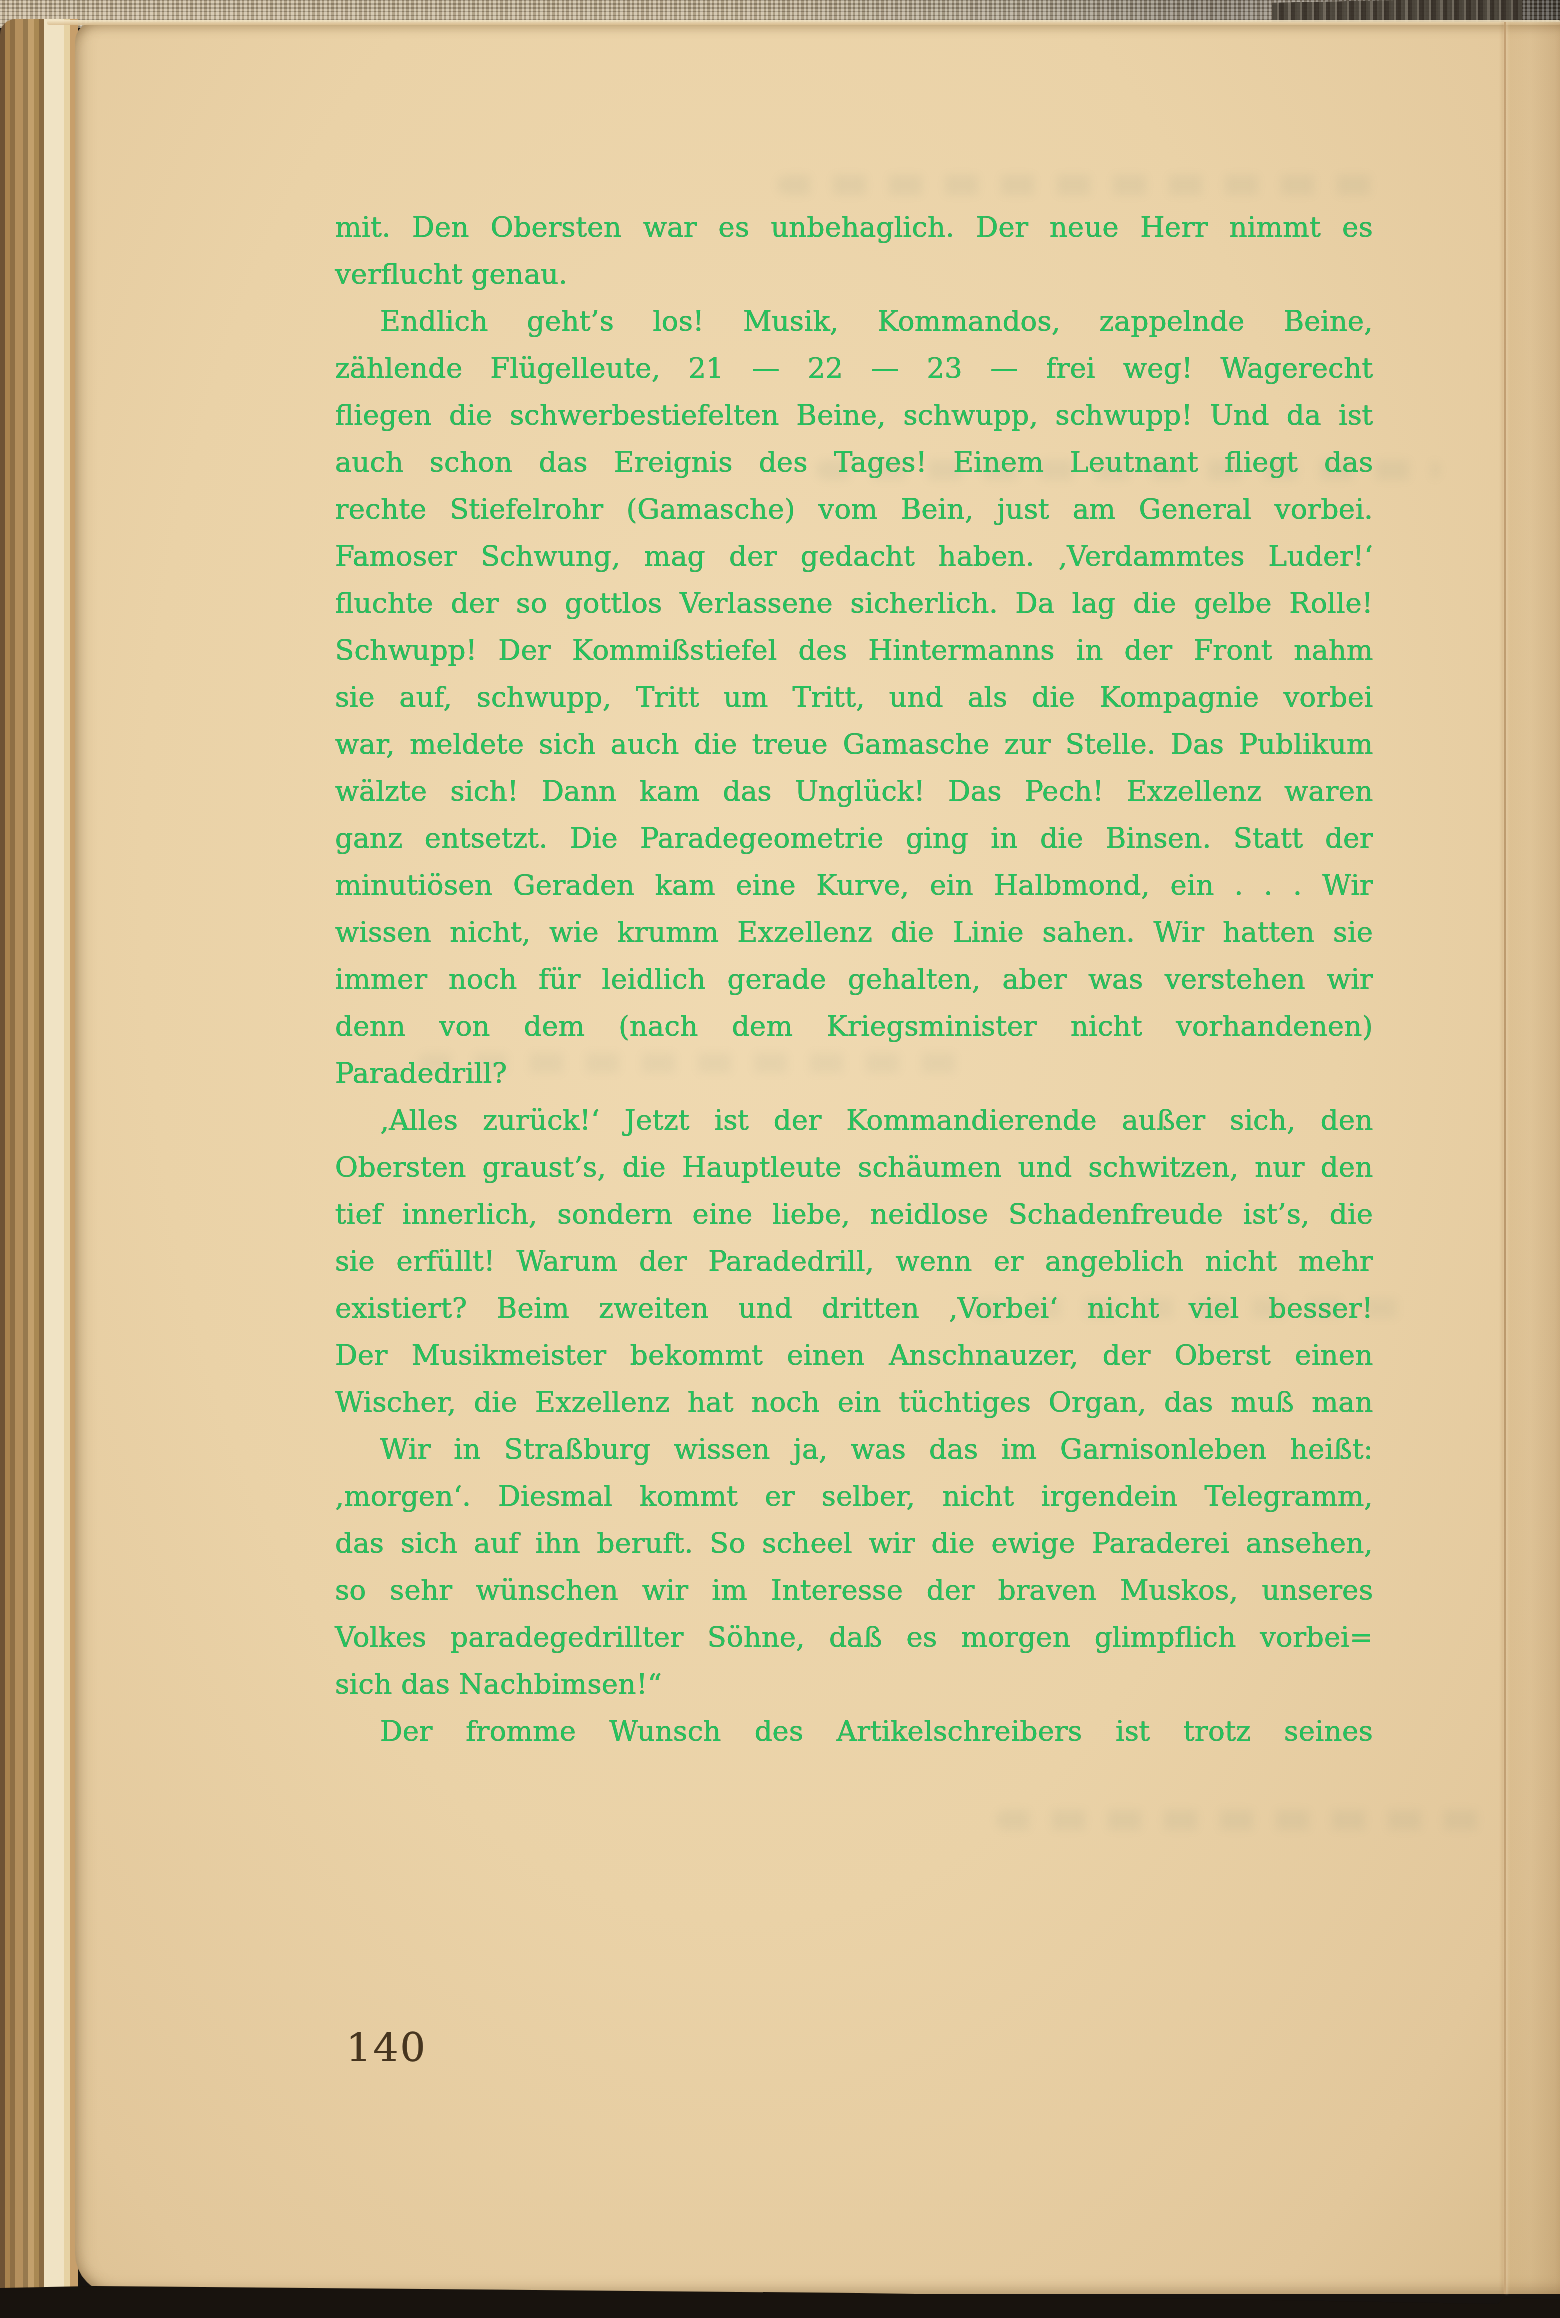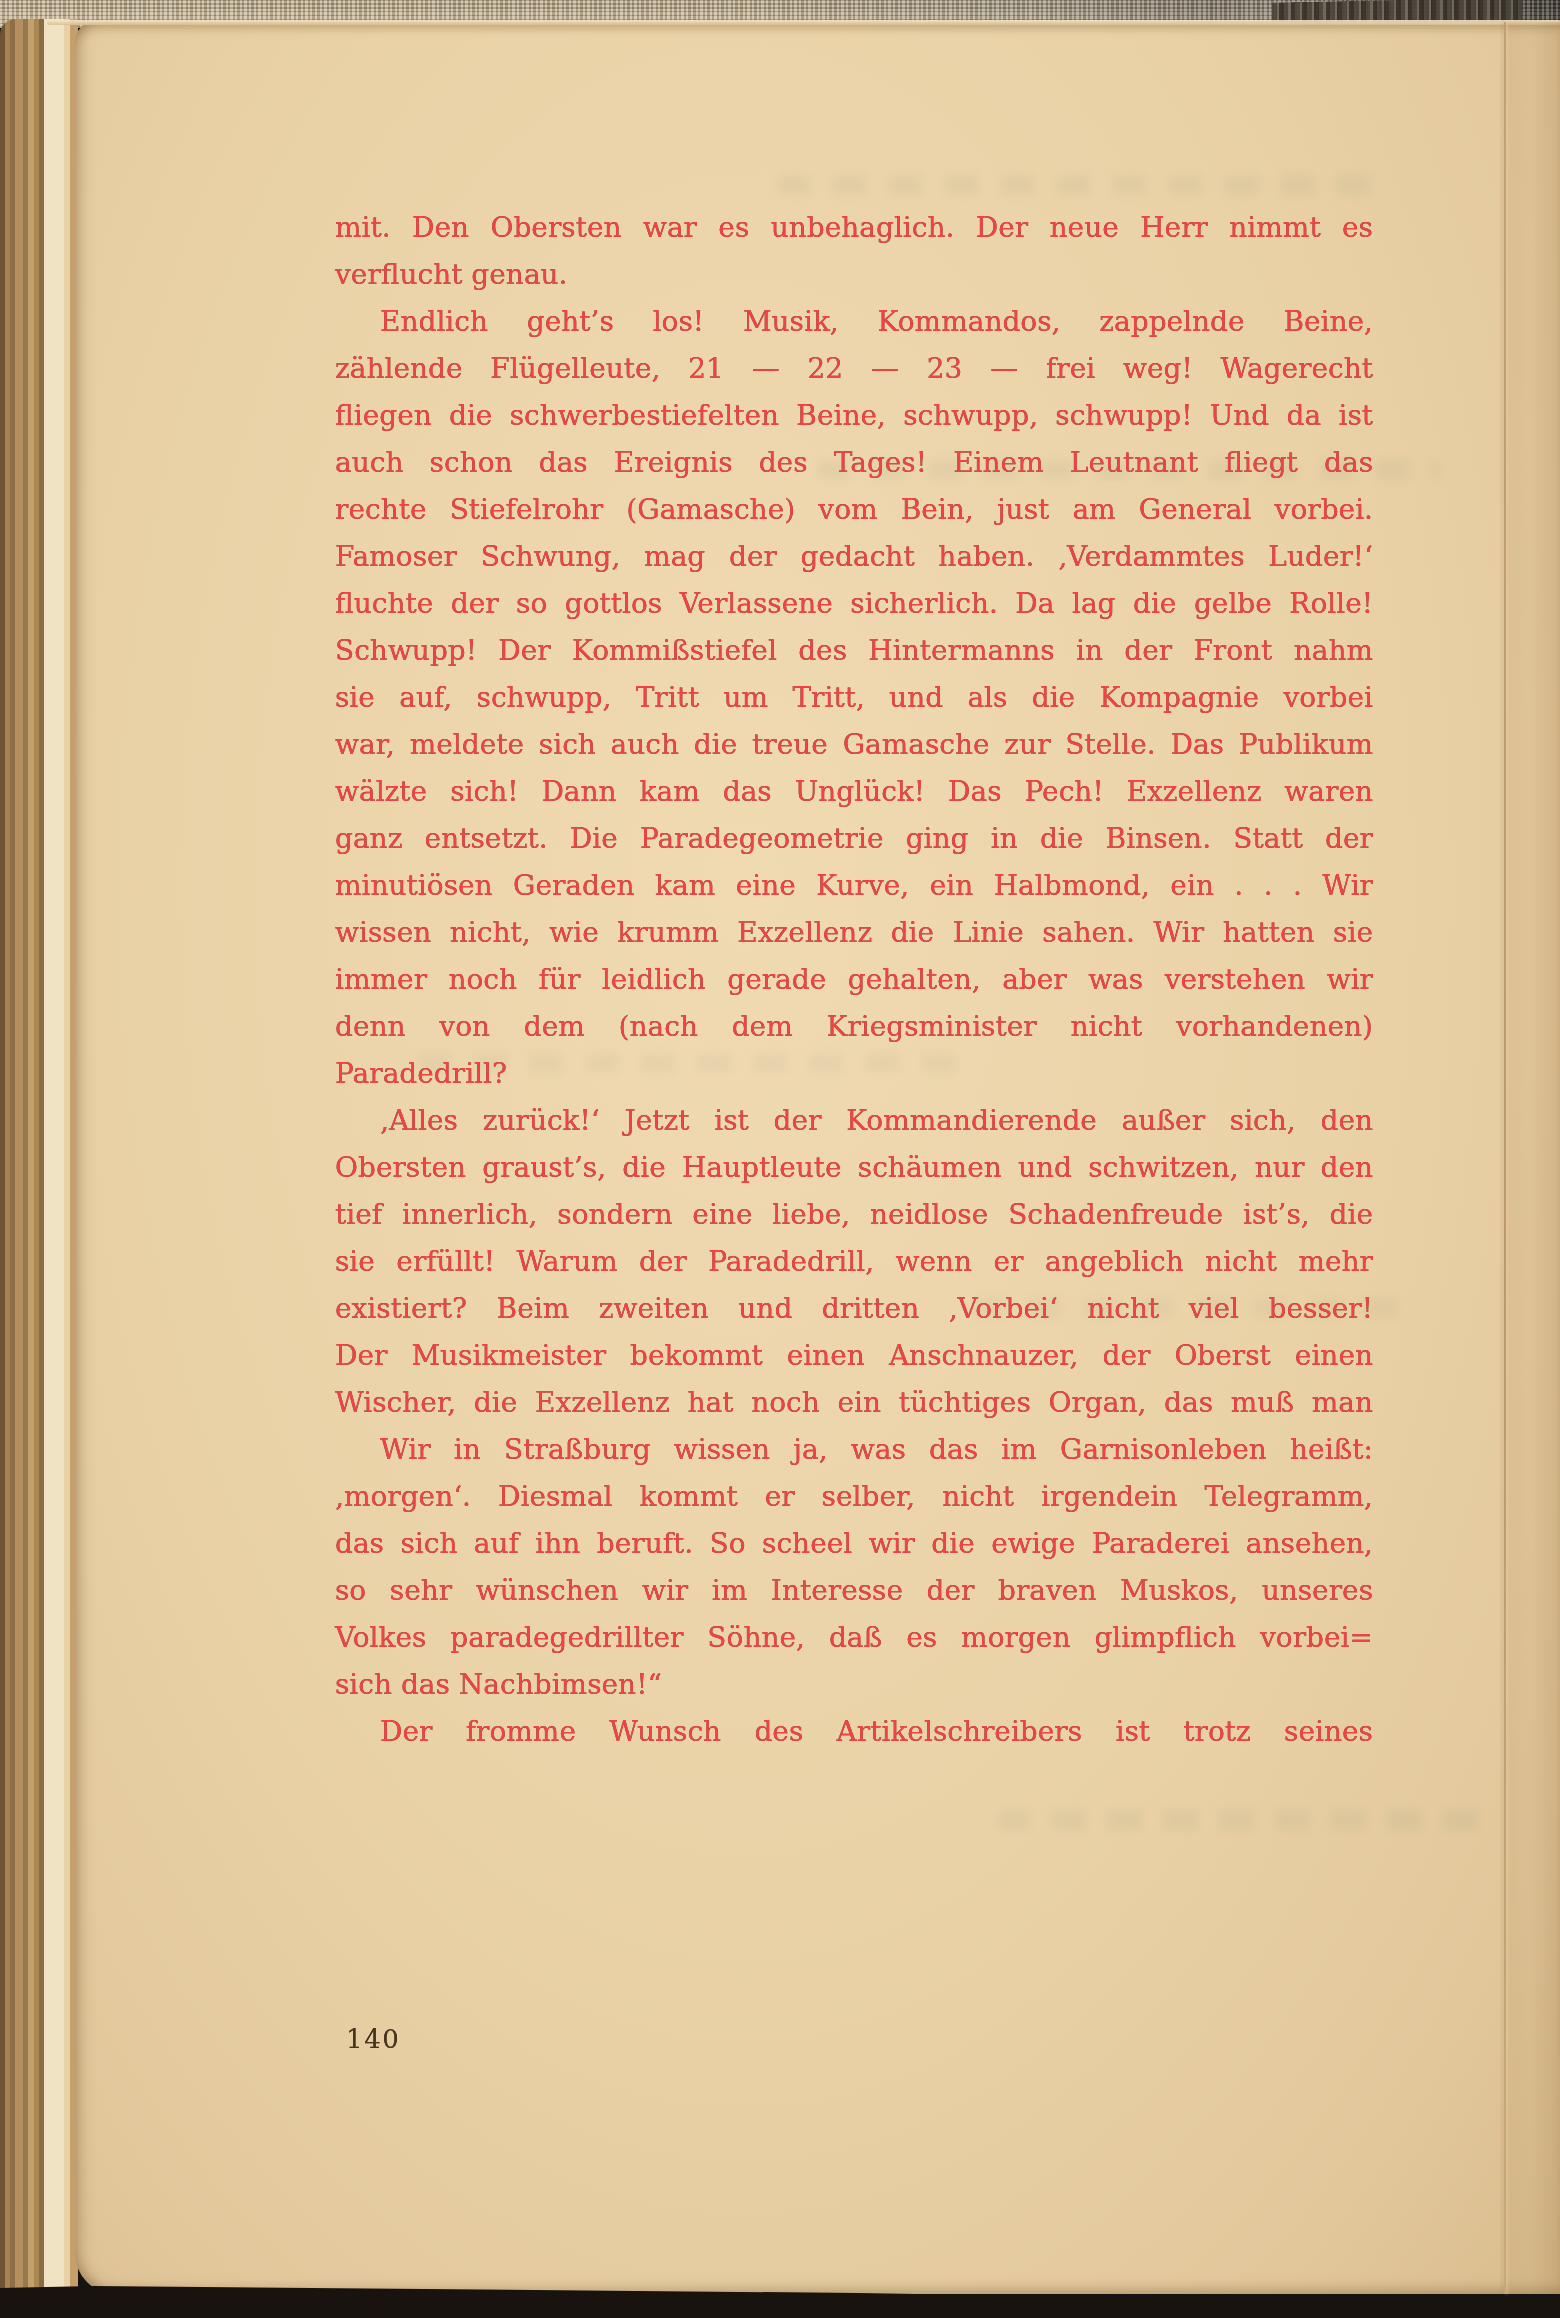--- a/index.html
+++ b/index.html
@@ -70,32 +70,32 @@
   
   .bottom-black {
     position: absolute; left: 0; bottom: 0; width: 1560px; height: 50px;
     background: #18130e;
     clip-path: polygon(0 38%, 6% 34%, 55% 48%, 96% 70%, 96.5% 56%, 100% 62%, 100% 100%, 0 100%);
   }
 
   
   .textblock {
     position: absolute; left: 335px; top: 204px; width: 1038px;
-    color: #ef4444;
+    color: #22c55e;
     font-size: 28px; line-height: 47px;
     text-shadow: 0 0 0.5px rgba(58,44,27,.85);
   }
   .para { margin: 0; }
   .line { text-align: justify; text-align-last: justify; }
   .line.indent { text-indent: 45px; }
   .line.end { text-align-last: left; }
 
   .pagenum {
     position: absolute; left: 346px; top: 2024px;
-    font-size: 26px; letter-spacing: 1.6px; color: #46351f;
+    font-size: 40px; letter-spacing: 1.6px; color: #46351f;
     text-shadow: 0 0 0.4px rgba(70,53,31,.8);
   }
 
   
   .smudge {
     position: absolute; height: 20px; border-radius: 9.4px;
     background: repeating-linear-gradient(90deg, rgba(110,128,108,.55) 0 33px, rgba(110,128,108,0) 33px 56px);
     filter: blur(4.7px); opacity: .15;
   }
   .s0 { left: 702px;  top: 153px;  width: 609px; }

